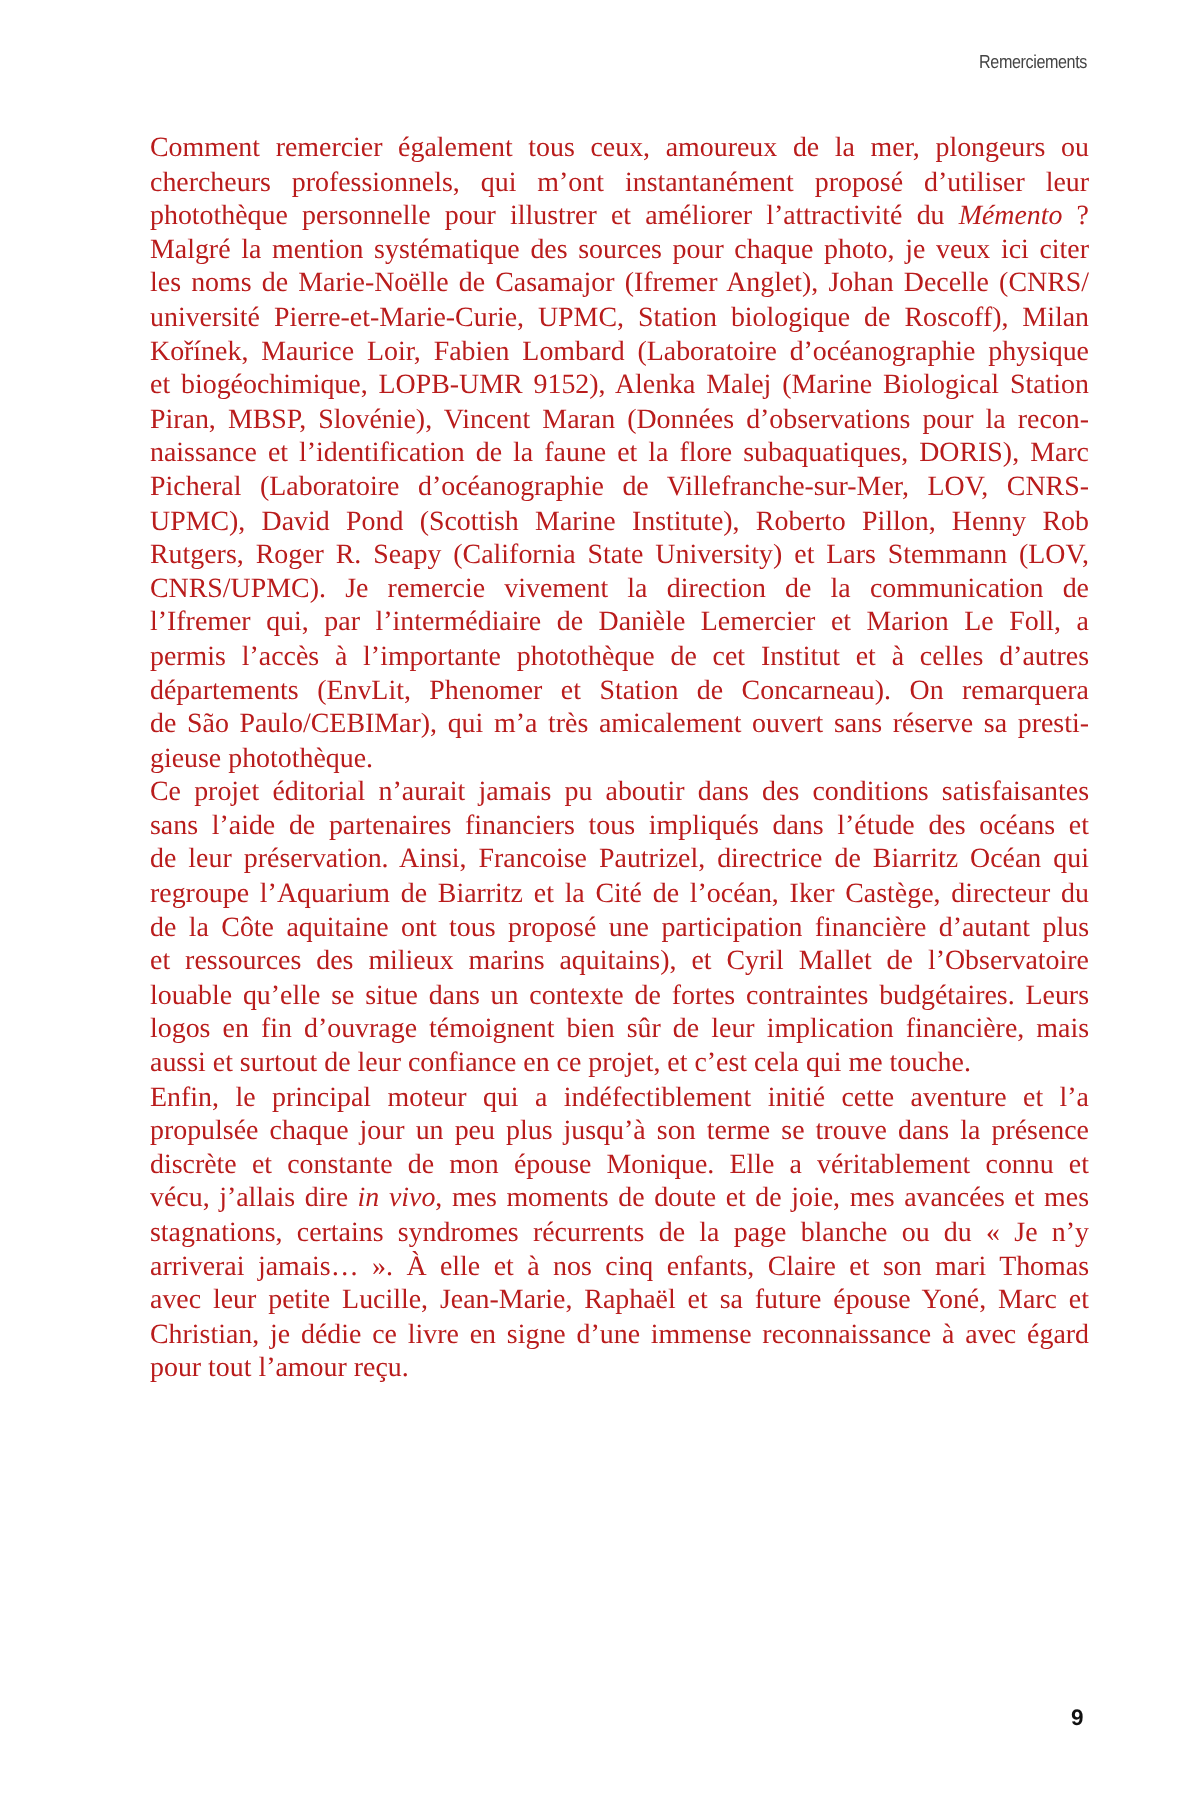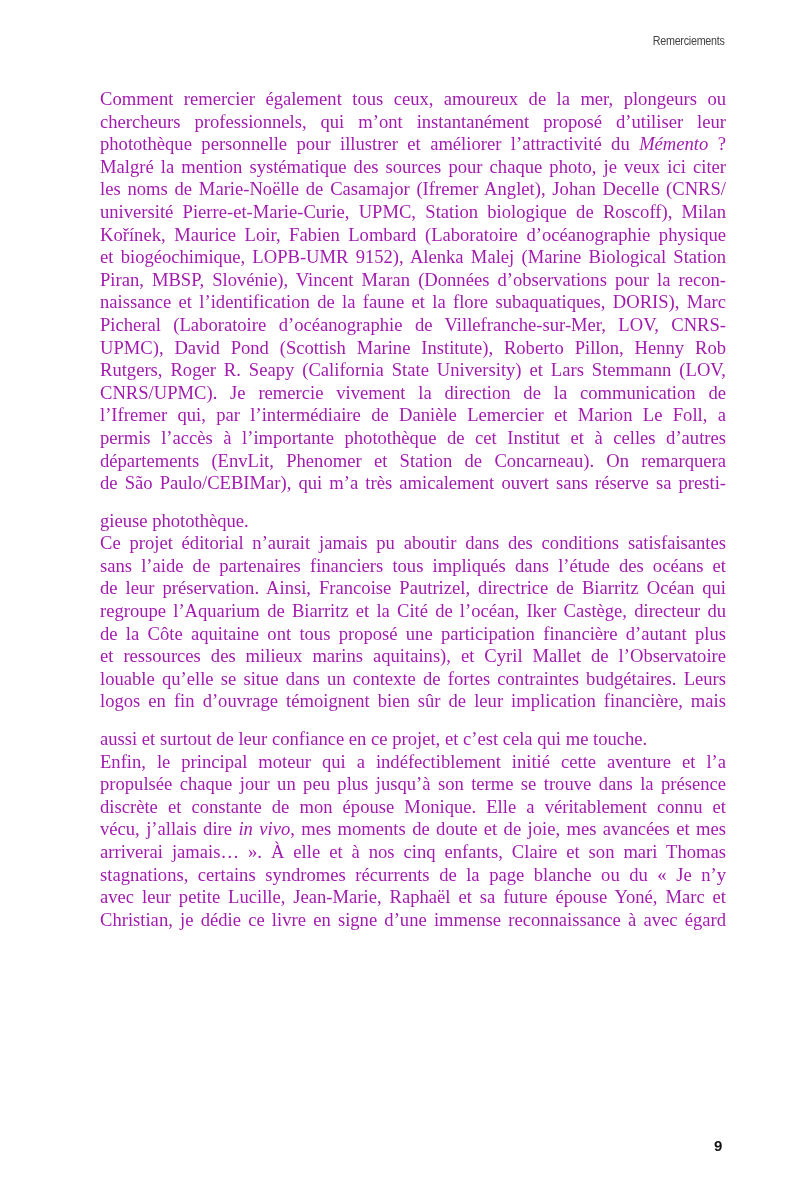--- a/index.html
+++ b/index.html
@@ -25,32 +25,31 @@
       transform-origin: right center;
     }
     .body-text {
       position: absolute;
       top: 88px;
       left: 100px;
       width: 626px;
       font-family: "Liberation Serif", serif;
       font-size: 18.6px;
       line-height: 22.6px;
-      color: #a21caf;
+      color: #b91c1c;
     }
     .line {
       display: block;
       white-space: nowrap;
       text-align: justify;
       text-align-last: justify;
       height: 22.6px;
     }
     .line.last {
       text-align-last: left;
-      margin-top: 15px;
     }
     .line i { font-style: italic; }
     .page-number {
       position: absolute;
       top: 1137px;
       left: 714px;
       font-family: "Liberation Sans", sans-serif;
       font-weight: bold;
       font-size: 15px;
       color: #111111;
@@ -92,20 +91,21 @@
       <span class="line"><span>et ressources des milieux marins aquitains), et Cyril Mallet de l’Observatoire</span></span>
       <span class="line"><span>louable qu’elle se situe dans un contexte de fortes contraintes budgétaires. Leurs</span></span>
       <span class="line"><span>logos en fin d’ouvrage témoignent bien sûr de leur implication financière, mais</span></span>
       <span class="line last"><span>aussi et surtout de leur confiance en ce projet, et c’est cela qui me touche.</span></span>
     </div>
     <div>
       <span class="line"><span>Enfin, le principal moteur qui a indéfectiblement initié cette aventure et l’a</span></span>
       <span class="line"><span>propulsée chaque jour un peu plus jusqu’à son terme se trouve dans la présence</span></span>
       <span class="line"><span>discrète et constante de mon épouse Monique. Elle a véritablement connu et</span></span>
       <span class="line"><span>vécu, j’allais dire </span><i>in vivo</i><span>, mes moments de doute et de joie, mes avancées et mes</span></span>
+      <span class="line"><span>stagnations, certains syndromes récurrents de la page blanche ou du « Je n’y</span></span>
       <span class="line"><span>arriverai jamais… ». À elle et à nos cinq enfants, Claire et son mari Thomas</span></span>
-      <span class="line"><span>stagnations, certains syndromes récurrents de la page blanche ou du « Je n’y</span></span>
       <span class="line"><span>avec leur petite Lucille, Jean-Marie, Raphaël et sa future épouse Yoné, Marc et</span></span>
       <span class="line"><span>Christian, je dédie ce livre en signe d’une immense reconnaissance à avec égard</span></span>
+      <span class="line last"><span>pour tout l’amour reçu.</span></span>
     </div>
   </div>
 
 <div class="page-number">9</div>
 
 </body></html>

